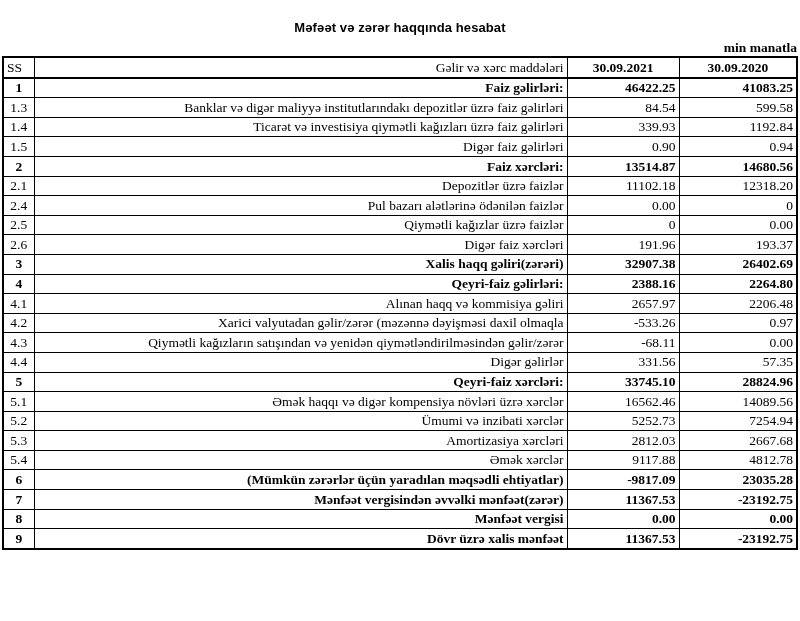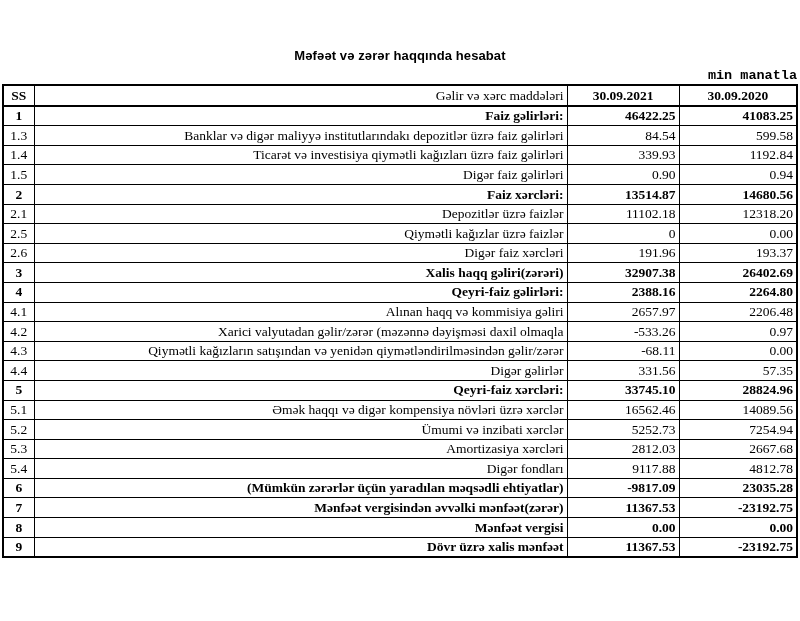--- a/index.html
+++ b/index.html
@@ -7,35 +7,34 @@
     padding: 0;
     background: #ffffff;
     width: 800px;
     height: 621px;
     overflow: hidden;
     font-family: "Liberation Serif", serif;
     color: #000000;
   }
   .page {
     width: 796px;
-    padding: 4px 2px;
-    margin-top: 40px;
+    padding: 16px 2px;
   }
   .title {
     margin: 0;
     padding-top: 4px;
     text-align: center;
     font-family: "Liberation Sans", sans-serif;
     font-size: 13px;
     font-weight: bold;
     letter-spacing: 0.1px;
   }
   .unit {
     text-align: right;
-    font-family: Liberation Mono, monospace;
+    font-family: Liberation Serif, serif;
     font-size: 13.5px;
     font-weight: bold;
     margin: 5px 1px 1px 0;
     line-height: 15px;
   }
   table.report {
     border-collapse: collapse;
     table-layout: fixed;
     width: 796px;
     border: 2px solid #000000;
@@ -48,21 +47,21 @@
     border: 1px solid #000000;
     font-size: 13.5px;
     line-height: 1;
     height: 18.6px;
     padding: 0 3px;
     white-space: nowrap;
     overflow: hidden;
     font-weight: normal;
   }
   thead th { border-bottom: 2px solid #000000; }
-  th.h-ss   { text-align: center; font-weight: bold; }
+  th.h-ss   { text-align: left; }
   th.h-item { text-align: right; }
   th.h-val  { text-align: center; font-weight: bold; }
   td.cell-no   { text-align: center; }
   td.cell-item { text-align: right; }
   td.cell-val  { text-align: right; }
   tr.section td { font-weight: bold; }
 </style>
 </head>
 <body>
 
@@ -115,20 +114,26 @@
           <td class="cell-val">13514.87</td>
           <td class="cell-val">14680.56</td>
         </tr>
         <tr>
           <td class="cell-no">2.1</td>
           <td class="cell-item">Depozitlər üzrə faizlər</td>
           <td class="cell-val">11102.18</td>
           <td class="cell-val">12318.20</td>
         </tr>
         <tr>
+          <td class="cell-no">2.4</td>
+          <td class="cell-item">Pul bazarı alətlərinə ödənilən faizlər</td>
+          <td class="cell-val">0.00</td>
+          <td class="cell-val">0</td>
+        </tr>
+        <tr>
           <td class="cell-no">2.5</td>
           <td class="cell-item">Qiymətli kağızlar üzrə faizlər</td>
           <td class="cell-val">0</td>
           <td class="cell-val">0.00</td>
         </tr>
         <tr>
           <td class="cell-no">2.6</td>
           <td class="cell-item">Digər faiz xərcləri</td>
           <td class="cell-val">191.96</td>
           <td class="cell-val">193.37</td>
@@ -188,21 +193,21 @@
           <td class="cell-val">7254.94</td>
         </tr>
         <tr>
           <td class="cell-no">5.3</td>
           <td class="cell-item">Amortizasiya xərcləri</td>
           <td class="cell-val">2812.03</td>
           <td class="cell-val">2667.68</td>
         </tr>
         <tr>
           <td class="cell-no">5.4</td>
-          <td class="cell-item">Digər fondları</td>
+          <td class="cell-item">Əmək xərclər</td>
           <td class="cell-val">9117.88</td>
           <td class="cell-val">4812.78</td>
         </tr>
         <tr class="section">
           <td class="cell-no">6</td>
           <td class="cell-item">(Mümkün zərərlər üçün yaradılan məqsədli ehtiyatlar)</td>
           <td class="cell-val">-9817.09</td>
           <td class="cell-val">23035.28</td>
         </tr>
         <tr class="section">

